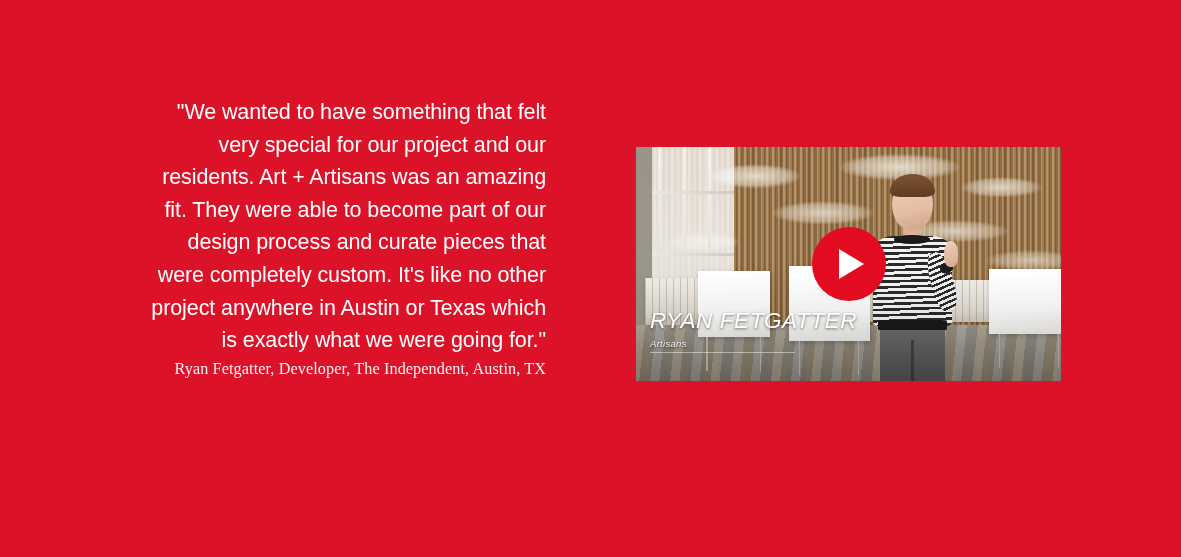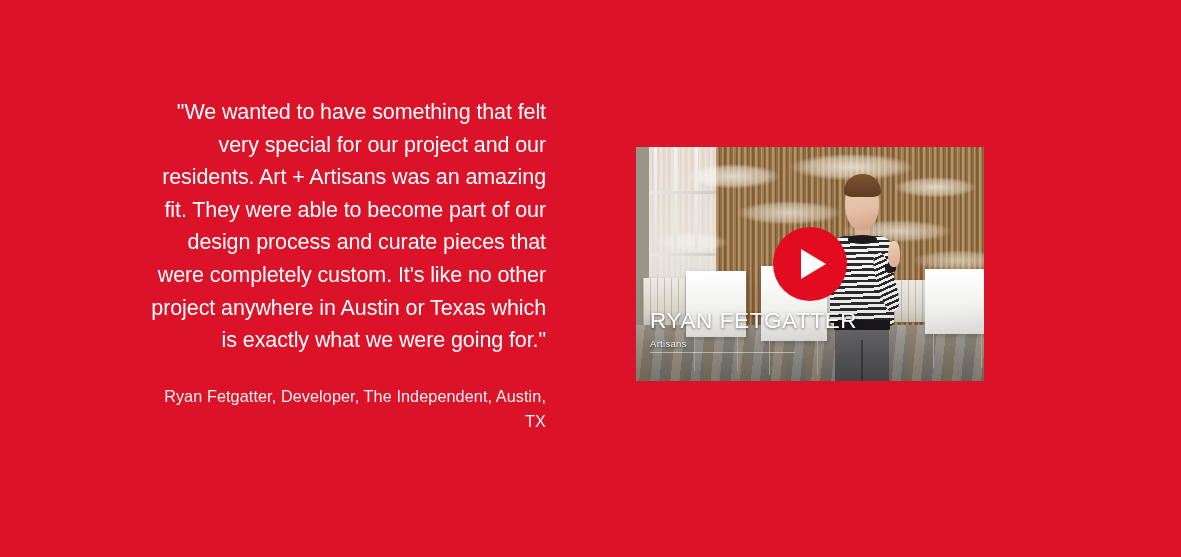--- a/index.html
+++ b/index.html
@@ -36,41 +36,41 @@
     font-size: 21.5px;
     line-height: 32.6px;
     color: #FFFFFF;
     font-weight: 400;
     letter-spacing: -0.1px;
     text-align: right;
     white-space: pre-line;
   }
 
   #quote-attribution {
-    margin-top: 27px;
-    font-family: Liberation Sans, sans-serif;
+    font-family: Liberation Serif, serif;
     font-size: 16.2px;
     line-height: 25px;
     color: #FDF1F2;
     font-weight: 300;
     letter-spacing: 0.1px;
     text-align: right;
     white-space: pre-line;
   }
 
   
   #video-card {
     position: absolute;
     left: 636px;
     top: 147px;
-    width: 348px;
+    width: 425px;
     height: 234px;
     overflow: hidden;
     cursor: pointer;
     background: #8d8a85;
+    font-style: italic;
   }
 
   #video-thumbnail {
     position: absolute;
     inset: 0;
     overflow: hidden;
   }
 
   
   .scene-wall {

